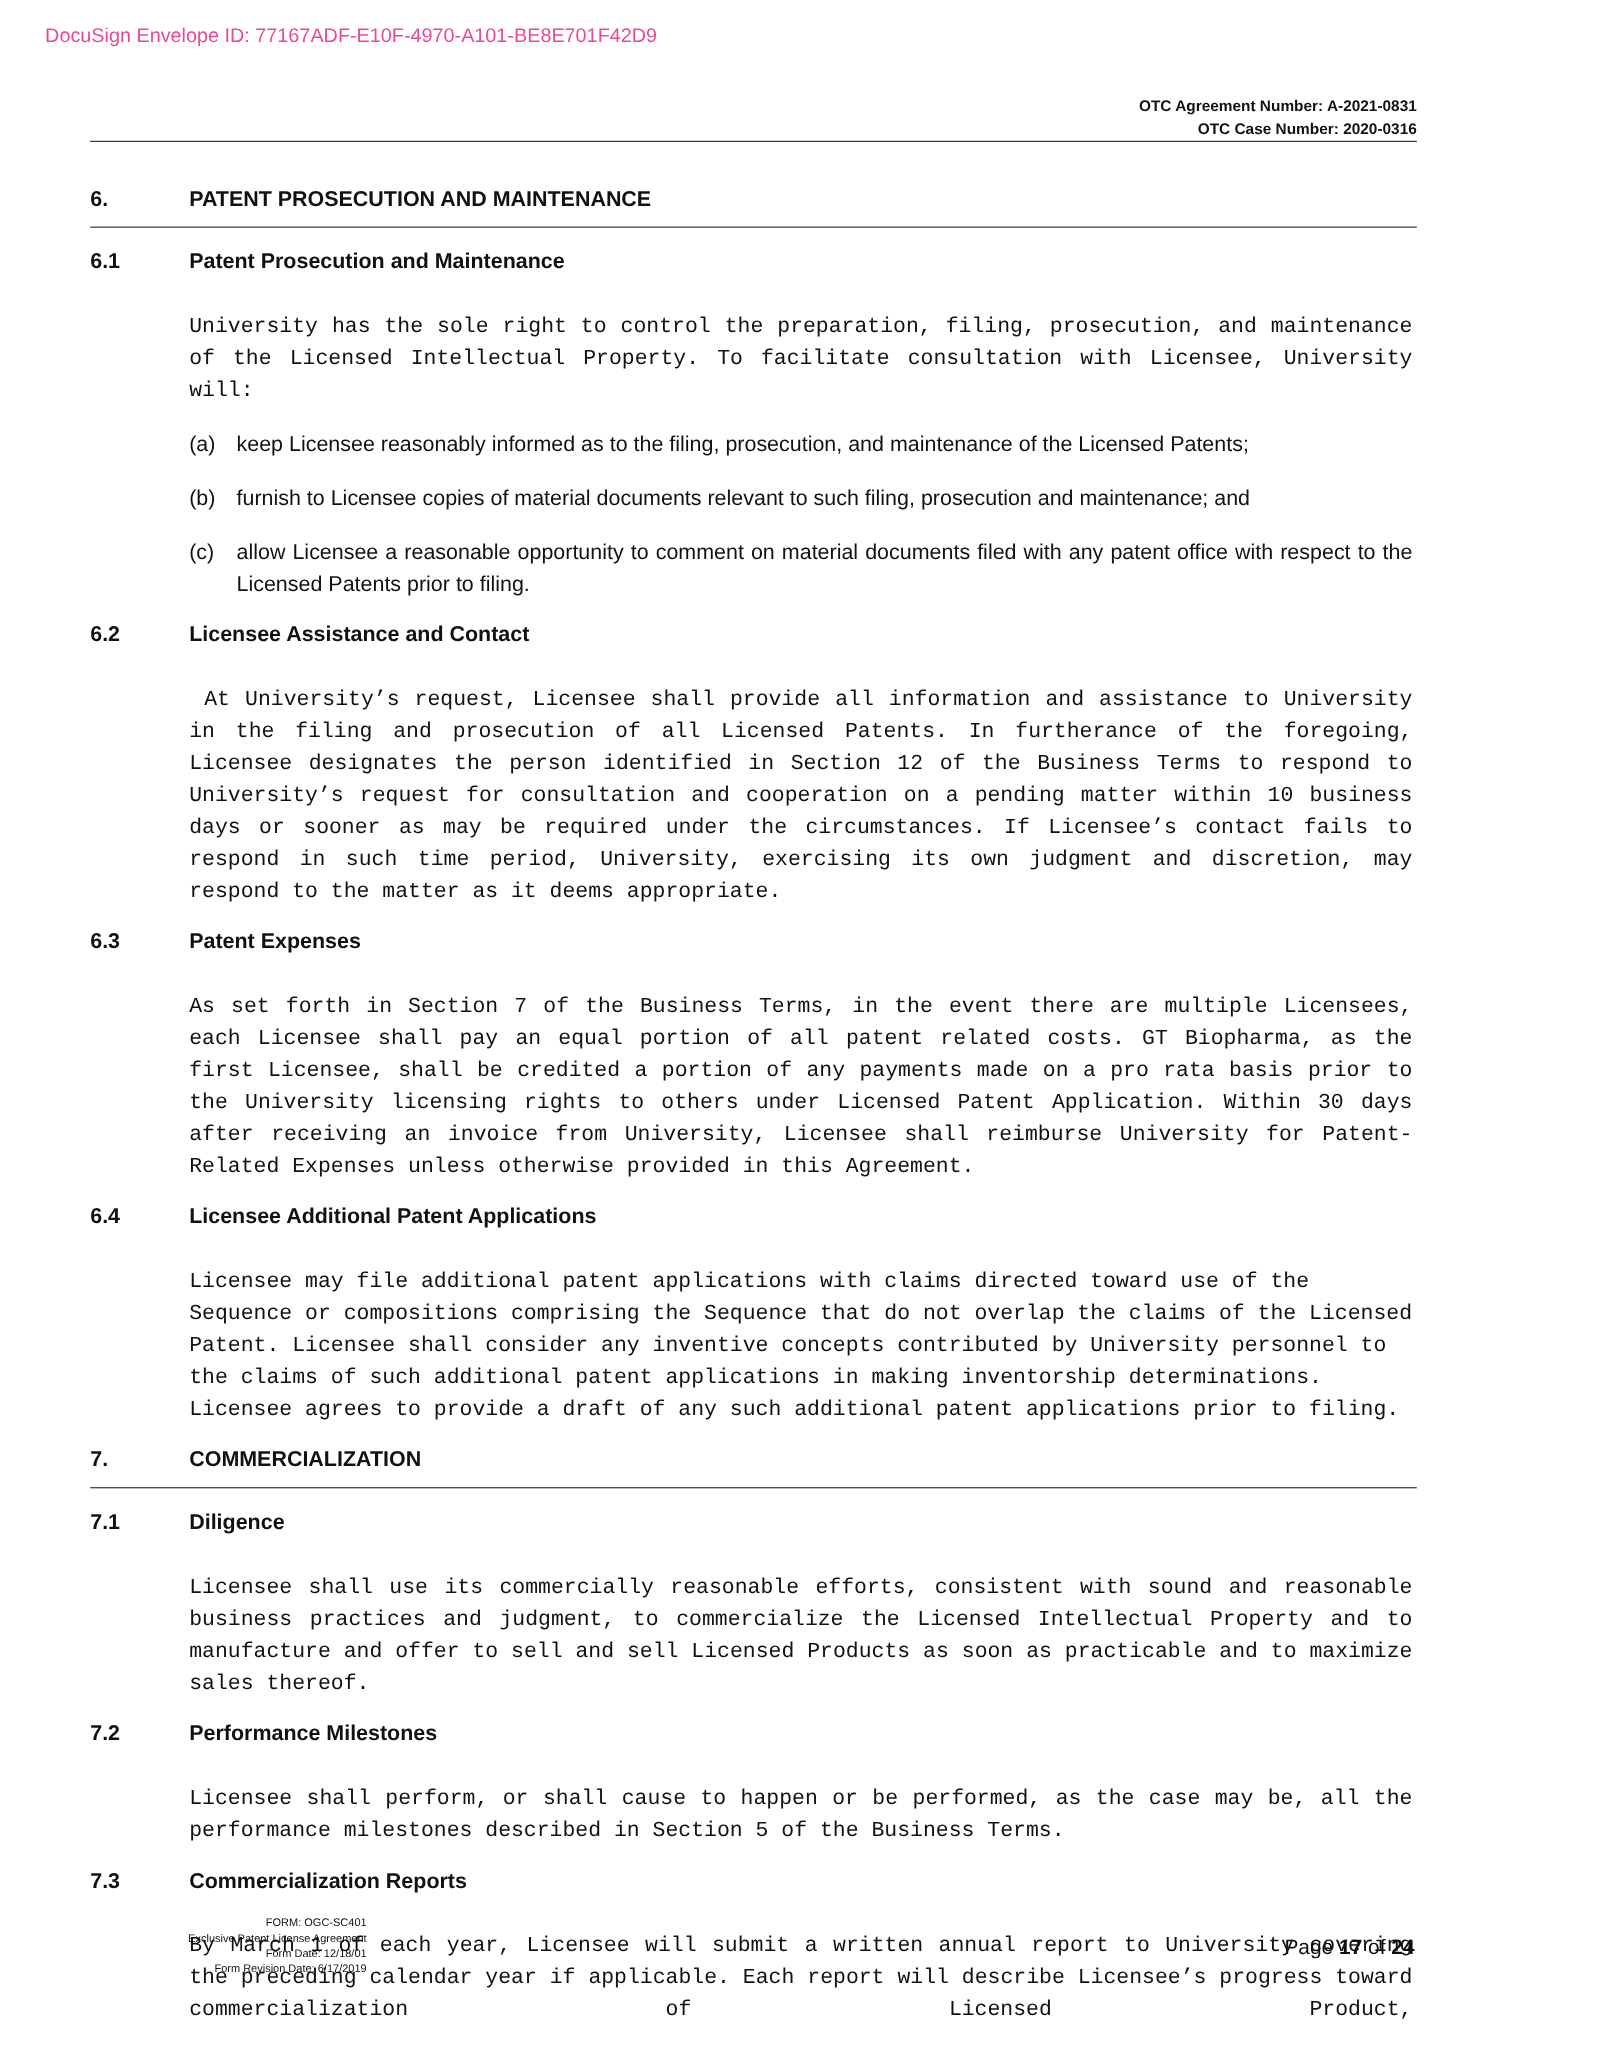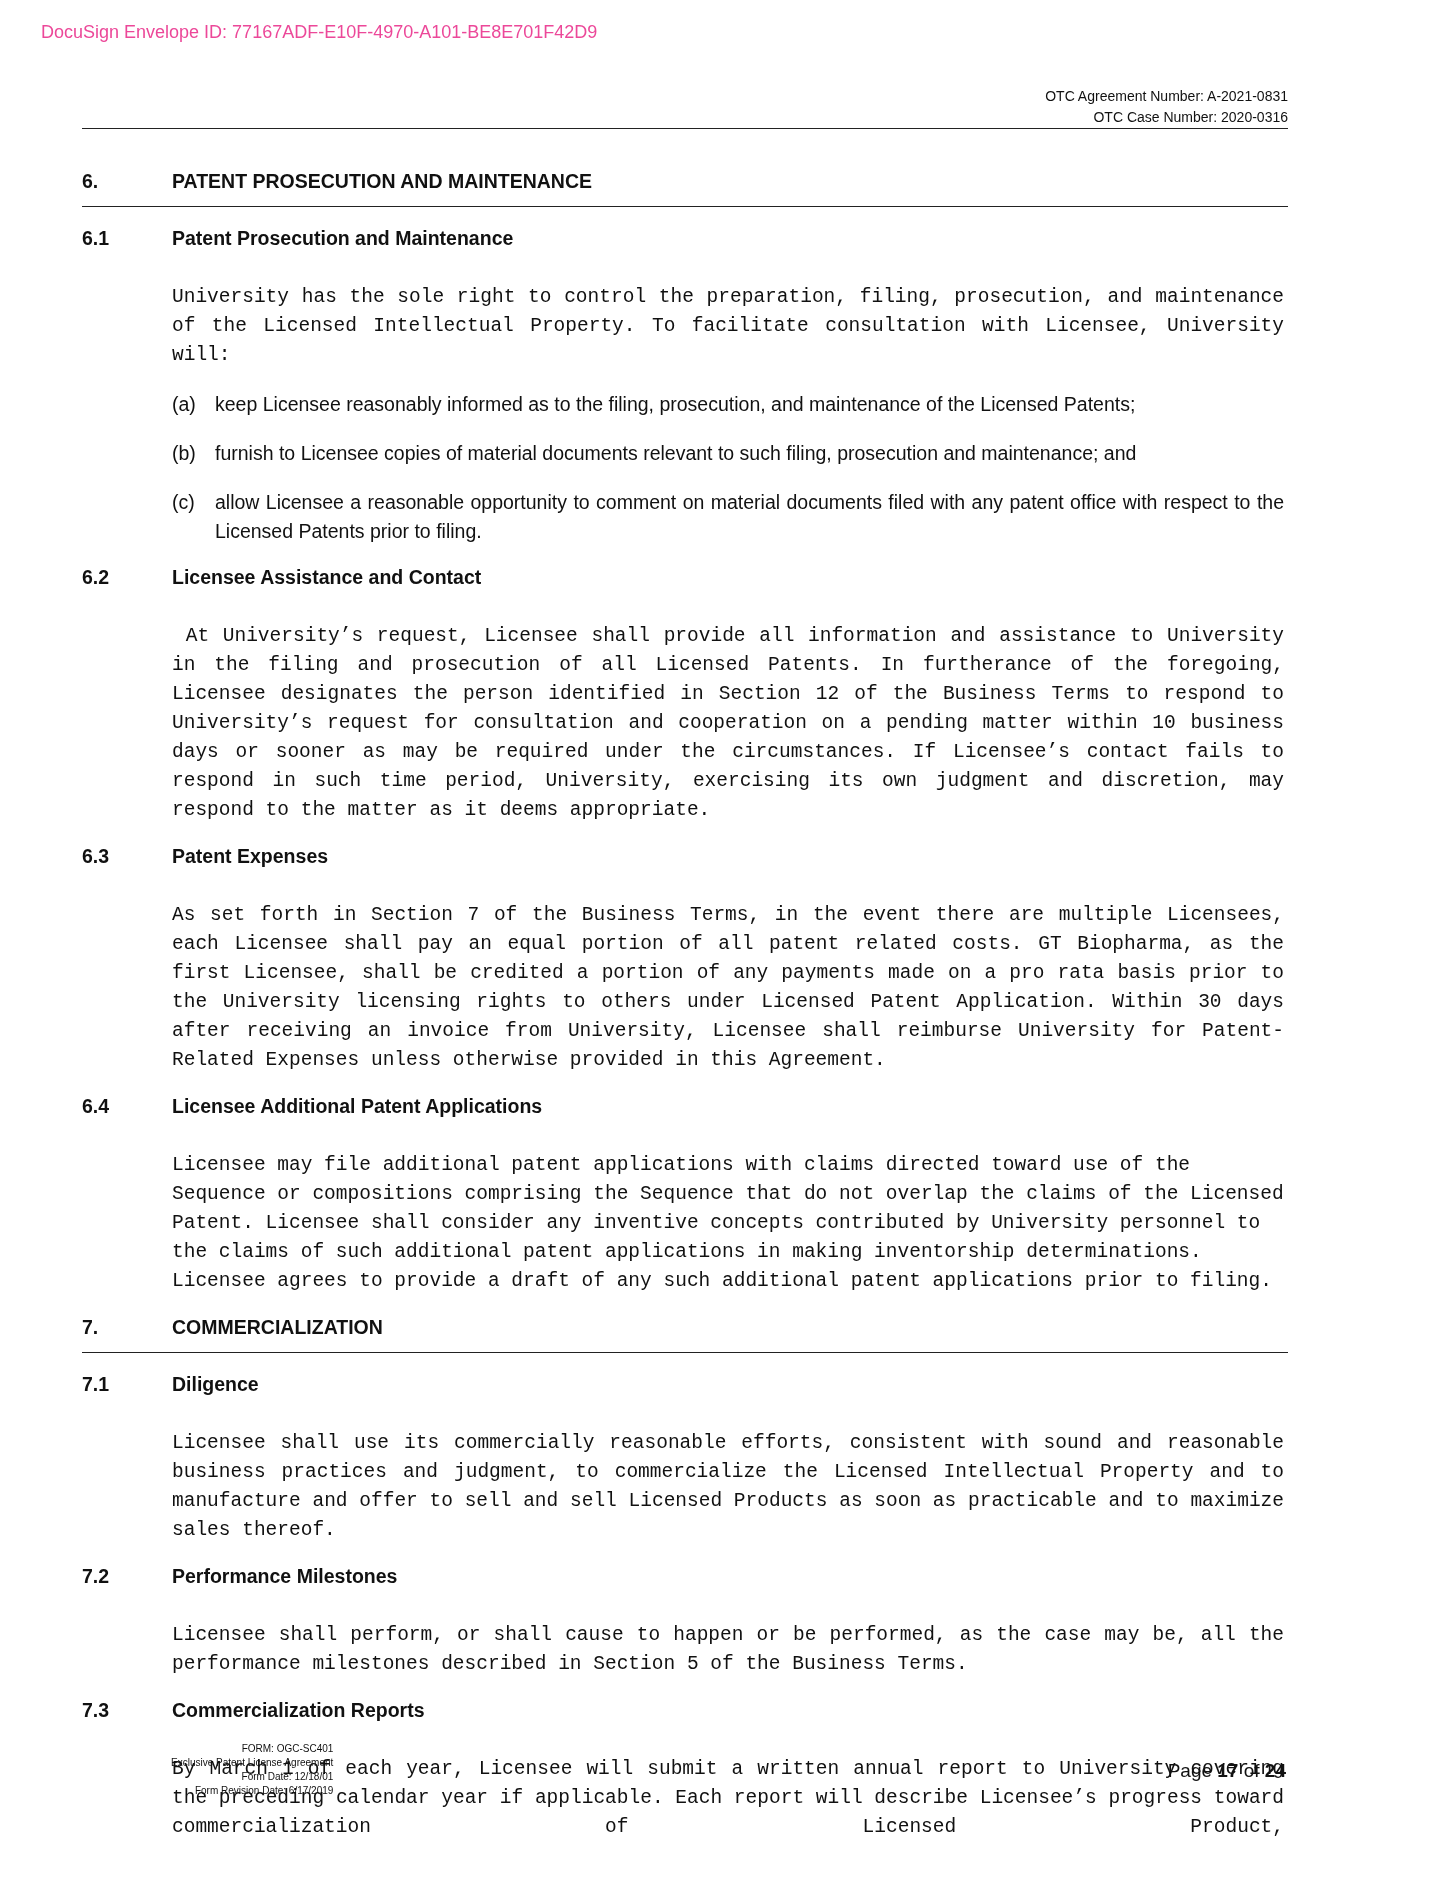--- a/index.html
+++ b/index.html
@@ -1,18 +1,18 @@
 <!DOCTYPE html>
 <html><head>
 <meta charset="utf-8">
 <style>
   html, body { margin: 0; padding: 0; background: #ffffff; }
   body { width: 1452px; height: 1881px; position: relative; overflow: hidden; color: #111; }
   .envelope { position: absolute; left: 41px; top: 22px; font-family: "Liberation Sans", sans-serif; font-size: 18px; color: #ec4899; }
-  .otc { position: absolute; right: 164px; top: 86px; text-align: right; font-family: "Liberation Sans", sans-serif; font-weight: normal; font-size: 14px; line-height: 21px; }
+  .otc { position: absolute; right: 164px; top: 86px; text-align: right; font-family: "Liberation Sans", sans-serif; font-weight: bold; font-size: 14px; line-height: 21px; }
   .top-rule { position: absolute; left: 82px; width: 1206px; top: 128px; height: 0; border-top: 1.5px solid #222; }
   .content { position: absolute; left: 82px; top: 170px; width: 1206px; font-family: "Liberation Sans", sans-serif; font-size: 19.5px; }
   .sec-head { display: flex; align-items: baseline; font-weight: bold; height: 34px; }
   .sec-head.major { border-bottom: 1.5px solid #222; padding-bottom: 2px; }
   .num { width: 90px; flex: none; }
   .body { margin-left: 90px; margin-right: 4px; line-height: 29px; text-align: justify; font-family: Liberation Mono, monospace; }
   .gap-s { height: 20px; }
   .gap-m { height: 22px; }
   .list-item { display: flex; margin-left: 90px; line-height: 29px; text-align: justify; margin-right: 4px; }
   .list-item .lbl { width: 43px; flex: none; }

